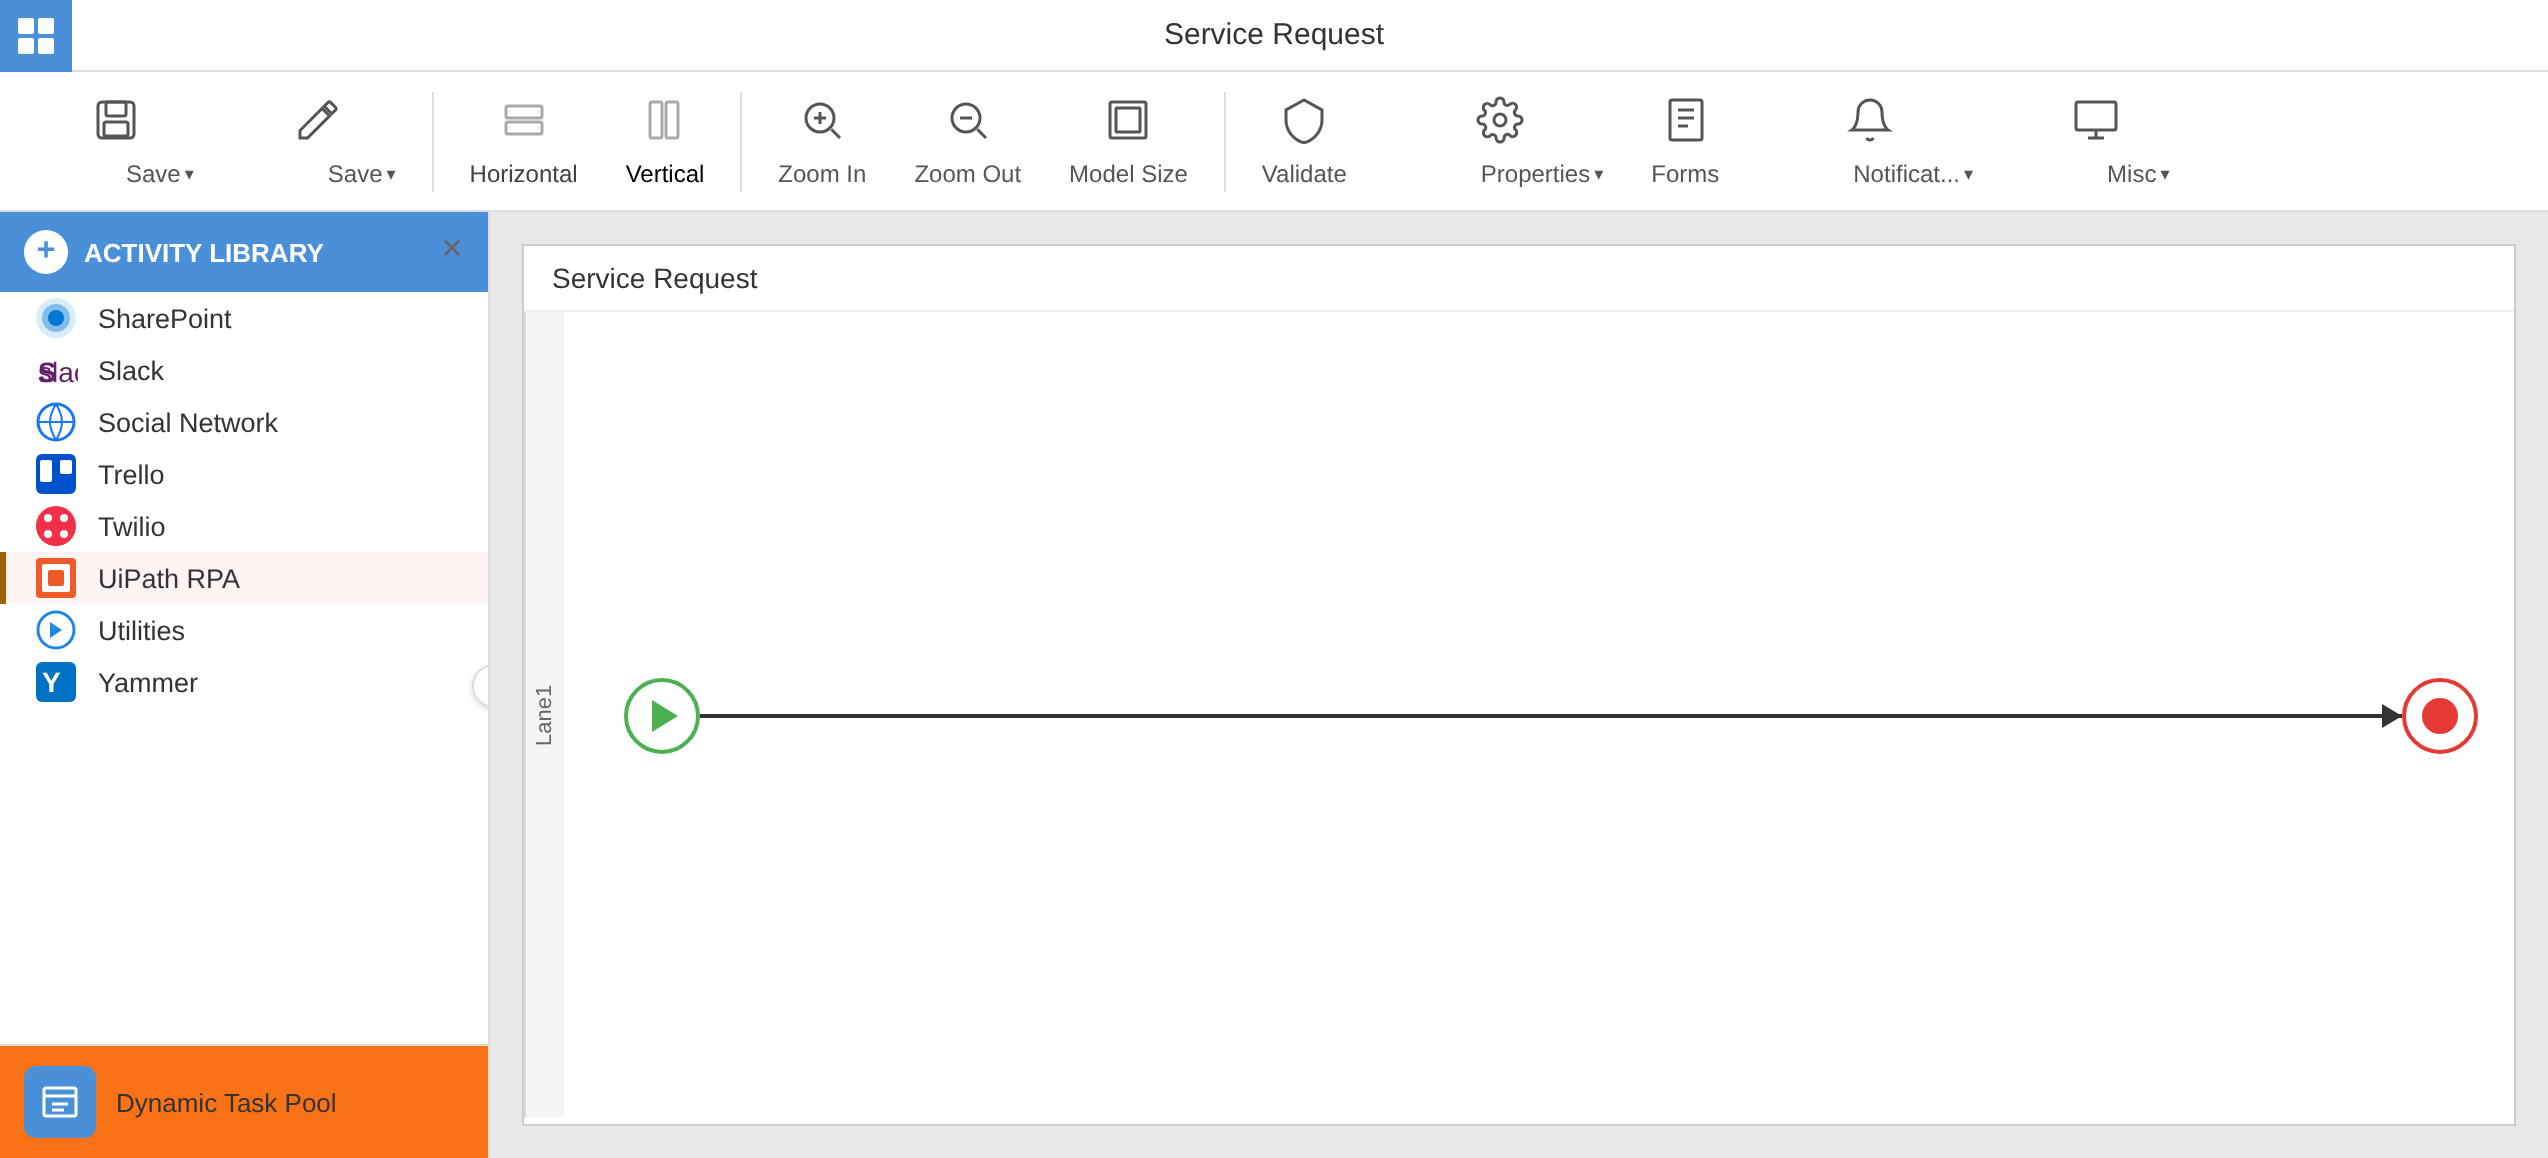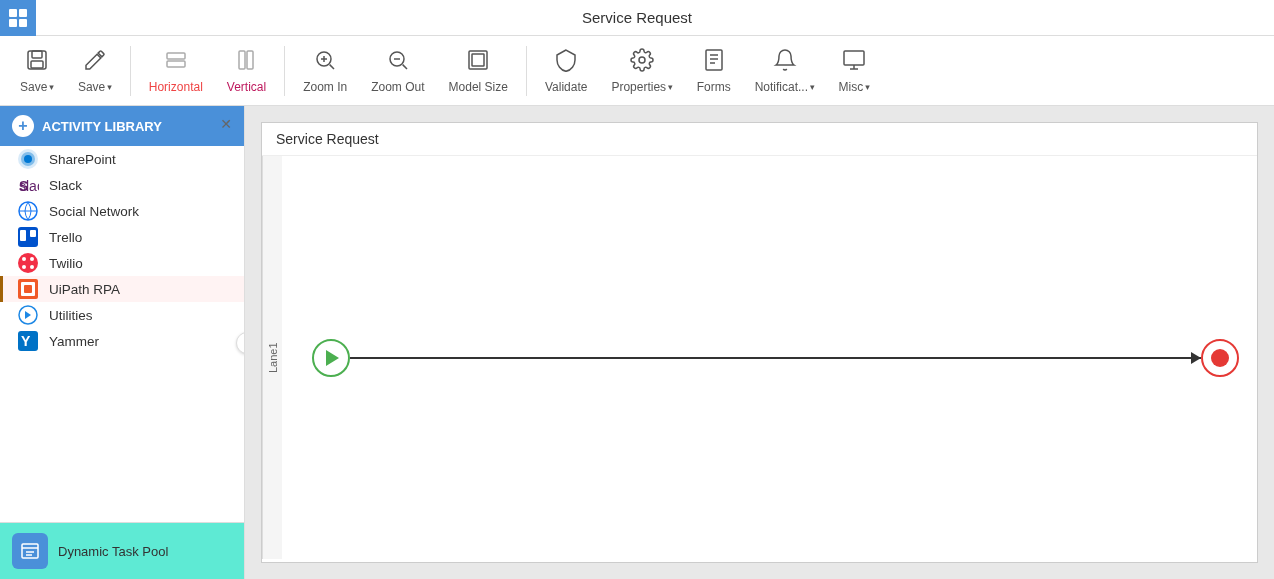--- a/index.html
+++ b/index.html
@@ -49,21 +49,21 @@
       justify-content: center;
       padding: 4px 10px;
       cursor: pointer;
       border-radius: 4px;
       min-width: 50px;
       color: #555;
       font-size: 12px;
       gap: 4px;
     }
     .toolbar-item .t-icon { font-size: 22px; color: #555; line-height: 1; }
-    .toolbar-label { display: flex; align-items: center; gap: 2px; }
+    .toolbar-label { display: flex; align-items: center; gap: 2px; margin-left: 43px; }
     .dropdown-arrow { font-size: 9px; }
     .toolbar-divider { width: 1px; height: 50px; background: #ddd; margin: 0 4px; }
 
     
     .main-area {
       display: flex;
       height: calc(579px - 36px - 70px);
     }
 
     
@@ -124,21 +124,21 @@
       font-size: 16px;
       flex-shrink: 0;
     }
 
     .sidebar-footer {
       border-top: 1px solid #ddd;
       padding: 10px 12px;
       display: flex;
       align-items: center;
       gap: 10px;
-      background: #5eead4;
+      background: #f97316;
       cursor: pointer;
     }
     .sidebar-footer-icon {
       width: 36px; height: 36px;
       background: #4a90d9;
       border-radius: 6px;
       display: flex; align-items: center; justify-content: center;
       color: #fff;
       font-size: 18px;
     }
@@ -336,31 +336,31 @@
 
   <div class="toolbar-divider"></div>
 
   <div class="toolbar-item">
     <span class="t-icon">
       <svg width="24" height="24" viewBox="0 0 24 24" fill="none" stroke="#aaa" stroke-width="1.5">
         <rect x="3" y="5" width="18" height="6" rx="1"></rect>
         <rect x="3" y="13" width="18" height="6" rx="1"></rect>
       </svg>
     </span>
-    <span style="color:#ef4444">Horizontal</span>
+    <span style="color:#404040">Horizontal</span>
   </div>
 
   <div class="toolbar-item">
     <span class="t-icon">
       <svg width="24" height="24" viewBox="0 0 24 24" fill="none" stroke="#aaa" stroke-width="1.5">
         <rect x="5" y="3" width="6" height="18" rx="1"></rect>
         <rect x="13" y="3" width="6" height="18" rx="1"></rect>
       </svg>
     </span>
-    <span style="color:#be185d">Vertical</span>
+    <span style="color:#000000">Vertical</span>
   </div>
 
   <div class="toolbar-divider"></div>
 
   <div class="toolbar-item">
     <span class="t-icon">
       <svg width="24" height="24" viewBox="0 0 24 24" fill="none" stroke="#555" stroke-width="1.5">
         <circle cx="11" cy="11" r="7"></circle>
         <line x1="21" y1="21" x2="16.65" y2="16.65"></line>
         <line x1="11" y1="8" x2="11" y2="14"></line>

